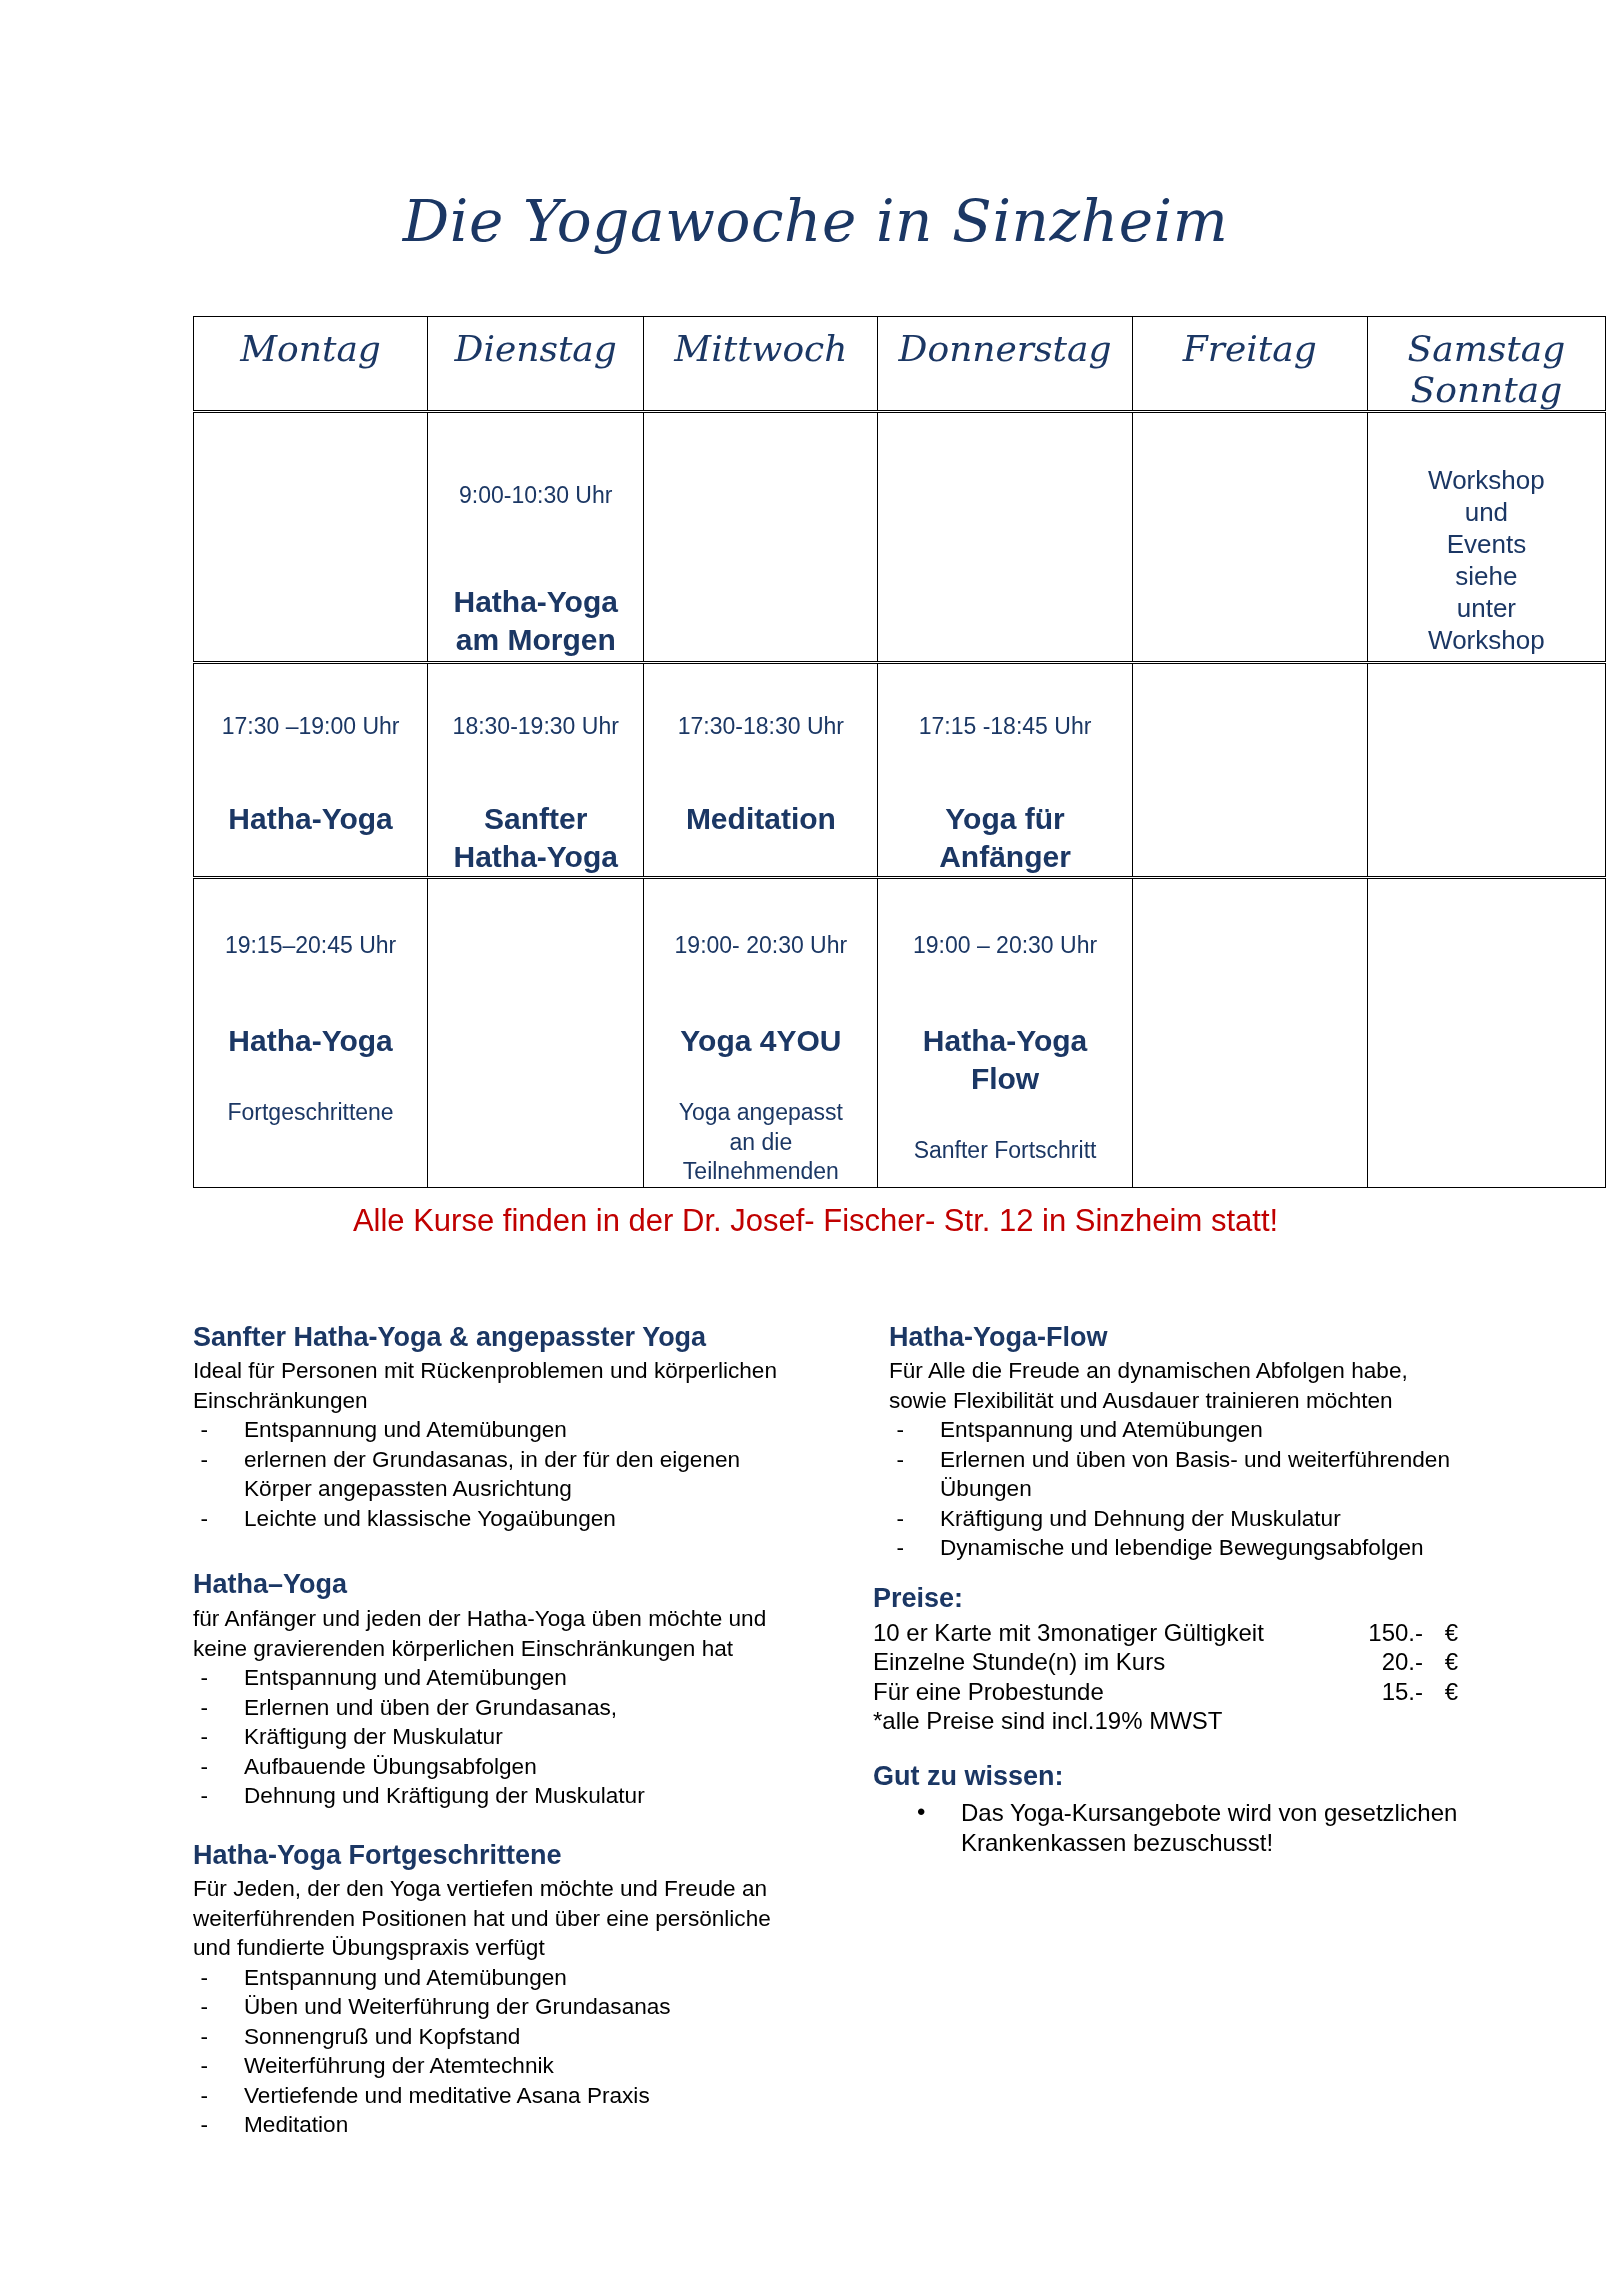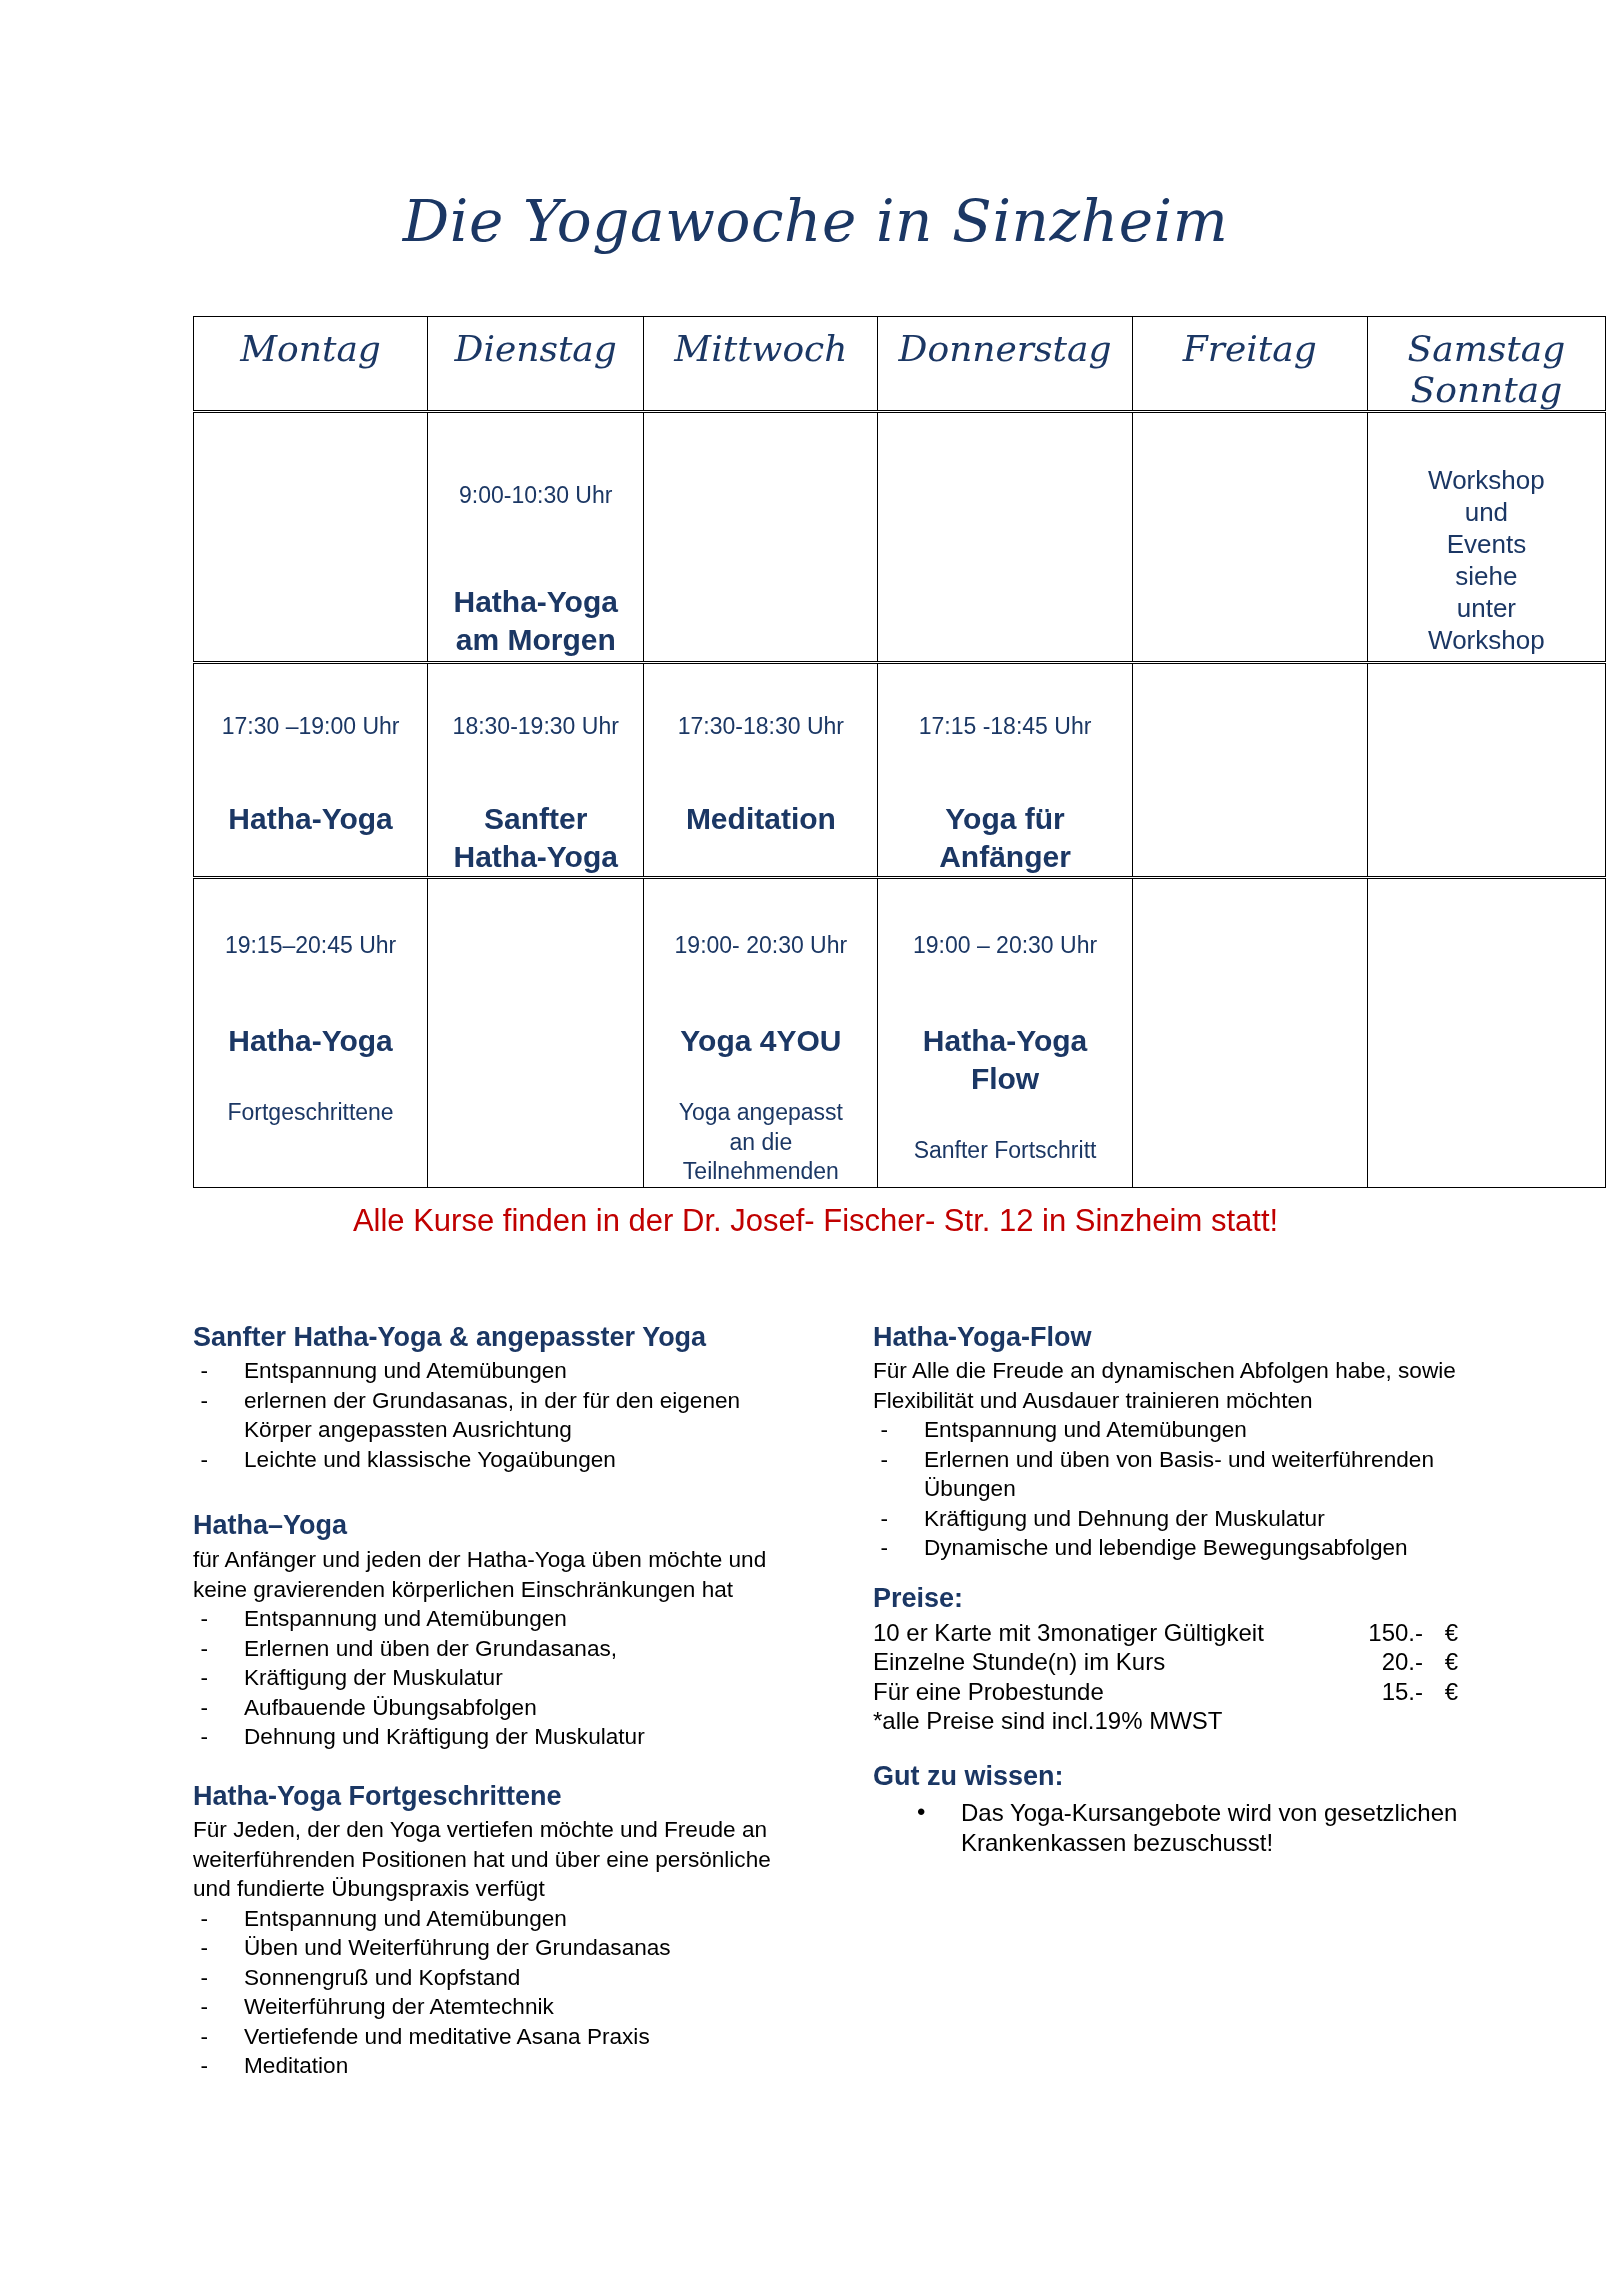--- a/index.html
+++ b/index.html
@@ -132,21 +132,21 @@
     line-height:29.5px;
     padding-left:51px;
   }
   ul.dashes li .marker{
     position:absolute;
     left:7.5px;
     top:0;
   }
   .sec-s1{margin-bottom:36px;}
   .sec-s2{margin-bottom:29px;}
-  .sec-flow{margin-bottom:20px;}
+  .sec-flow{margin-bottom:20px;margin-left:16px;}
   .sec-preise{margin-bottom:25px;}
   .price-row{
     display:flex;
     font-size:24px;
     line-height:29.5px;
   }
   .price-row .plabel{flex:1;}
   .price-row .amount{width:74px;text-align:right;}
   .price-row .euro{width:35px;text-align:right;}
   .footnote{
@@ -262,20 +262,21 @@
   </table>
 
   <p class="notice">Alle Kurse finden in der Dr. Josef- Fischer- Str. 12 in Sinzheim statt!</p>
 
   <div class="columns">
 
     <div class="col-left">
 
       <section class="sec-s1">
         <h2>Sanfter Hatha-Yoga &amp; angepasster Yoga</h2>
+        <p class="intro">Ideal für Personen mit Rückenproblemen und körperlichen Einschränkungen</p>
         <ul class="dashes">
           <li><span class="marker">-</span><span>Entspannung und Atemübungen</span></li>
           <li><span class="marker">-</span><span>erlernen der Grundasanas, in der für den eigenen Körper angepassten Ausrichtung</span></li>
           <li><span class="marker">-</span><span>Leichte und klassische Yogaübungen</span></li>
         </ul>
       </section>
 
       <section class="sec-s2">
         <h2>Hatha–Yoga</h2>
         <p class="intro">für Anfänger und jeden der Hatha-Yoga üben möchte und keine gravierenden körperlichen Einschränkungen hat</p>

